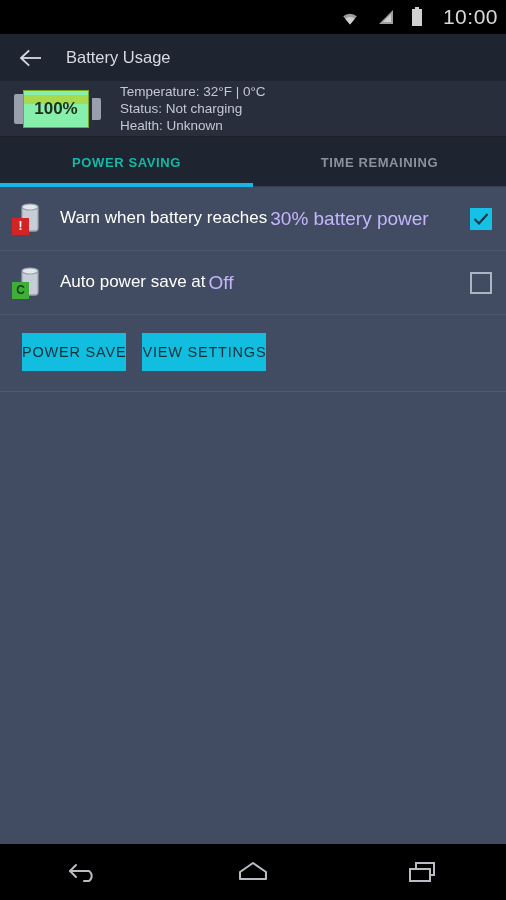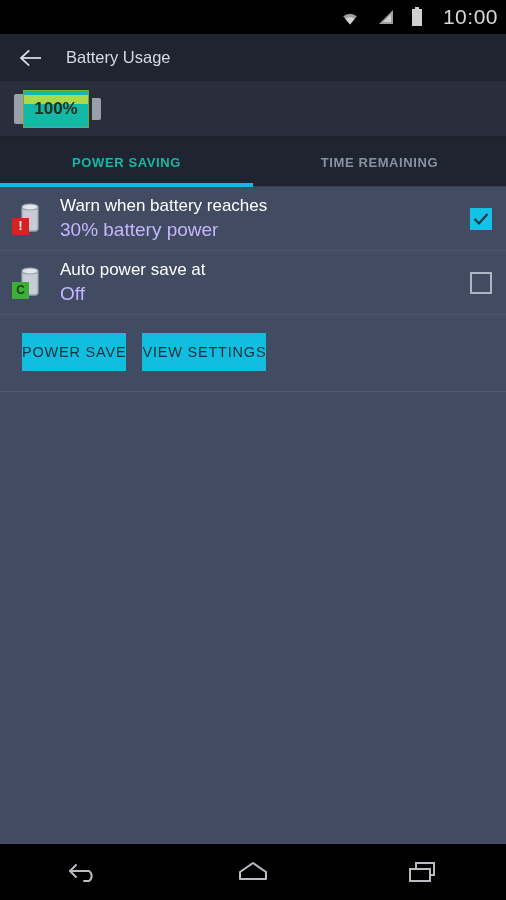--- a/index.html
+++ b/index.html
@@ -33,21 +33,21 @@
 
   
   .batinfo {
     flex:0 0 56px; background:#282E3C;
     display:flex; align-items:center; padding:0 14px; gap:14px;
     border-bottom:1px solid #1b2029;
   }
   .bat-gauge { position:relative; width:92px; height:38px; display:flex; align-items:center; }
   .bat-cap-l { width:9px; height:30px; background:#9aa0ab; border-radius:2px 0 0 2px; }
   .bat-body {
-    position:relative; width:66px; height:38px; background:#14b8a6;
+    position:relative; width:66px; height:38px; background:#86efac;
     display:flex; align-items:center; justify-content:center;
     border:1px solid #77a924;
   }
   .bat-body::before {
     content:""; position:absolute; left:0; right:0; top:4px; height:9px;
     background:#a8da4e;
   }
   .bat-pct {
     position:relative; z-index:2; color:#22301a; font-size:17px; font-weight:bold;
   }
@@ -81,21 +81,21 @@
   }
   .row-icon { position:relative; width:34px; height:40px; flex:0 0 34px; }
   .batt-glyph { position:absolute; left:6px; top:3px; }
   .badge {
     position:absolute; left:0; bottom:4px; width:17px; height:17px;
     display:flex; align-items:center; justify-content:center;
     font-size:12px; font-weight:bold; line-height:1;
   }
   .badge.warn { background:#D32323; color:#fff; }
   .badge.eco  { background:#3FAE39; color:#173d15; }
-  .row-text { flex:1; display:flex; flex-direction:column; gap:3px; }
+  .row-text { flex:1; display:flex; flex-direction:row; gap:3px; }
   .row-title { color:#ffffff; font-size:17px; }
   .row-sub { color:#c4b5fd; font-size:19px; }
   .cb { width:22px; height:22px; flex:0 0 22px; cursor:pointer; }
   .cb.checked { background:#16C1E8; display:flex; align-items:center; justify-content:center; }
   .cb.unchecked { border:2px solid #aeb5c2; background:transparent; }
 
   
   .buttons { padding:18px 22px 20px 22px; display:flex; flex-direction:row; gap:16px; }
   .btn {
     height:38px; background:#11BEE0; color:#10303a;
@@ -150,20 +150,25 @@
     <div class="ab-title">Battery Usage</div>
   </div>
 
   <div class="batinfo">
     <div class="bat-gauge">
       <div class="bat-cap-l"></div>
       <div class="bat-body">
         <span class="bat-pct">100%</span>
       </div>
       <div class="bat-cap-r"></div>
+    </div>
+    <div class="bat-lines">
+      <div>Temperature: 32°F | 0°C</div>
+      <div>Status: Not charging</div>
+      <div>Health: Unknown</div>
     </div>
   </div>
 
   <div class="tabs">
     <div class="tab active">POWER SAVING</div>
     <div class="tab inactive">TIME REMAINING</div>
     <div class="tab-underline"></div>
     <div class="tab-underline-rest"></div>
   </div>
 

